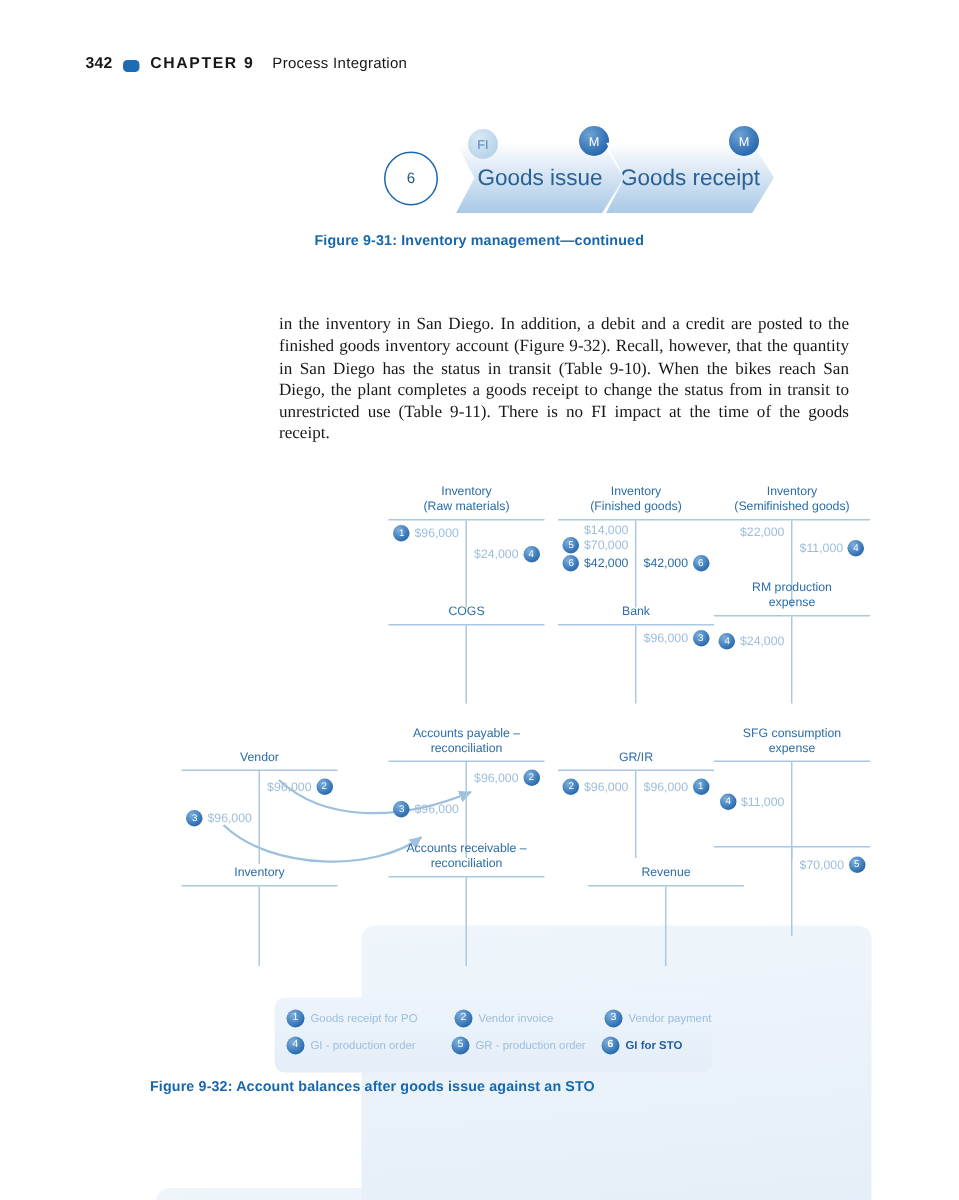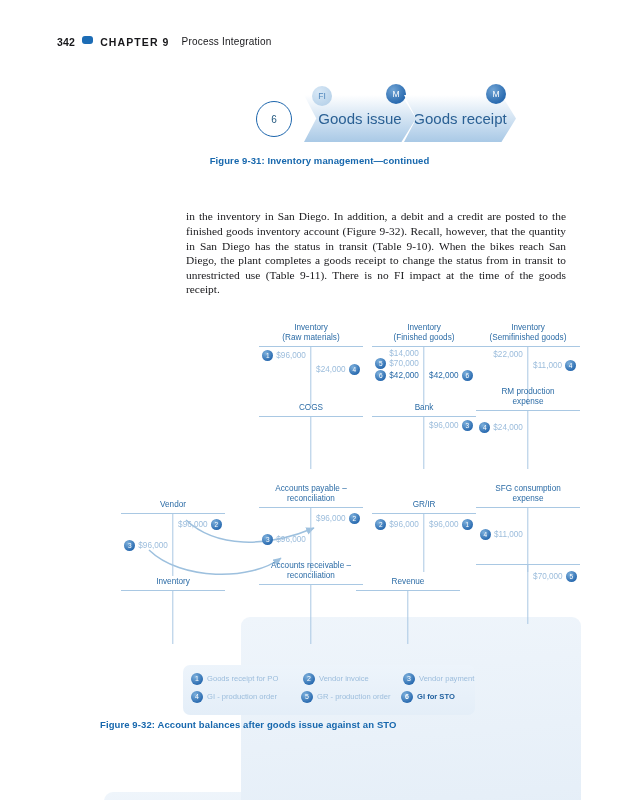--- a/index.html
+++ b/index.html
@@ -4,21 +4,21 @@
 <style>
   html,body{margin:0;padding:0;}
   body{
     width:639px;height:800px;background:#ffffff;
     font-family:"Liberation Sans", sans-serif;
     color:#1b4f8a;position:relative;overflow:hidden;
   }
   .page{position:relative;width:639px;height:800px;}
 
   
-  .runhead{position:absolute;left:57px;top:36px;display:flex;align-items:flex-start;gap:7px;}
+  .runhead{position:absolute;left:57px;top:36px;display:flex;align-items:flex-end;gap:7px;}
   .rh-page{font-size:10.5px;font-weight:bold;color:#17171a;letter-spacing:.2px;}
   .rh-dot{width:11px;height:8px;border-radius:3px;background:#1c6cb5;display:block;}
   .rh-chap{font-size:10.5px;font-weight:bold;color:#17171a;letter-spacing:1.1px;}
   .rh-title{font-size:10px;color:#17171a;letter-spacing:.2px;margin-left:5px;}
 
   
   .flow{position:absolute;left:256px;top:84px;height:62px;}
   .circ-step{
     position:absolute;left:0;top:17px;width:34px;height:34px;border-radius:50%;
     border:1.6px solid #1d66ad;background:#fff;
@@ -341,21 +341,21 @@
       <div class="t-title">
         <span>Accounts receivable –</span>
         <span>reconciliation</span>
       </div>
       <div class="t-bar"></div>
       <div class="t-body" style="height:59px;">
         <div class="t-stem"></div>
       </div>
     </div>
 
-    <div class="tacc" style="left:340px;top:262px;">
+    <div class="tacc" style="left:376px;top:262px;">
       <div class="t-title">
         <span>Revenue</span>
       </div>
       <div class="t-bar"></div>
       <div class="t-body" style="height:53px;">
         <div class="t-stem"></div>
       </div>
     </div>
 
     <div class="tacc" style="left:460px;top:256px;">

